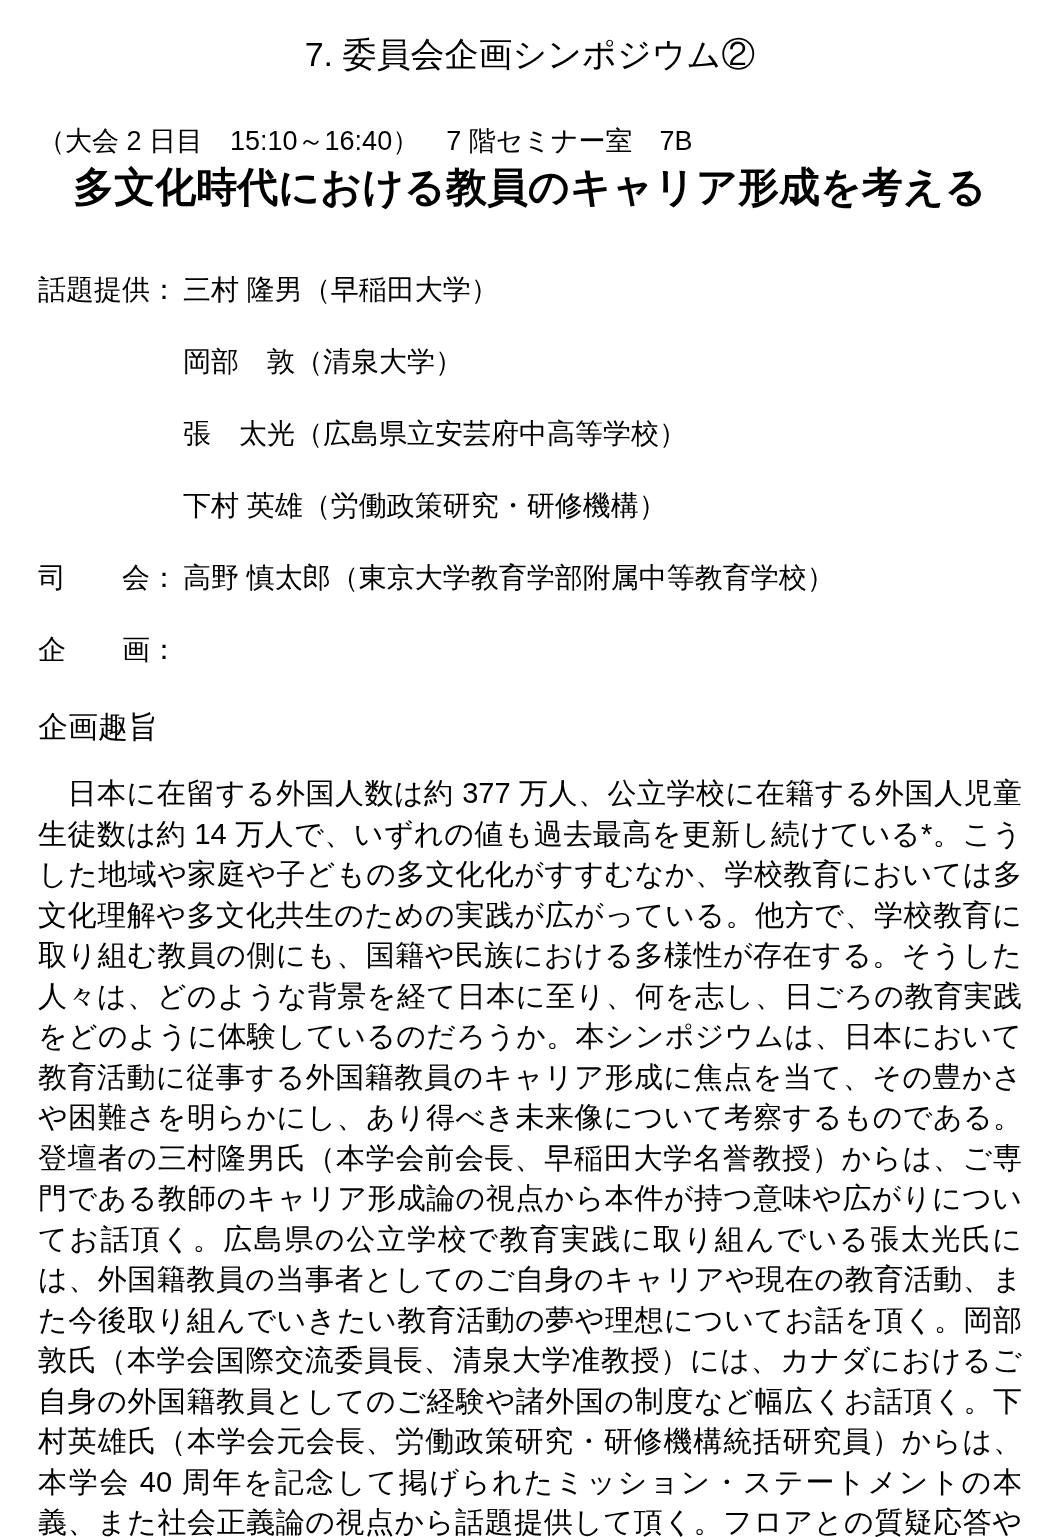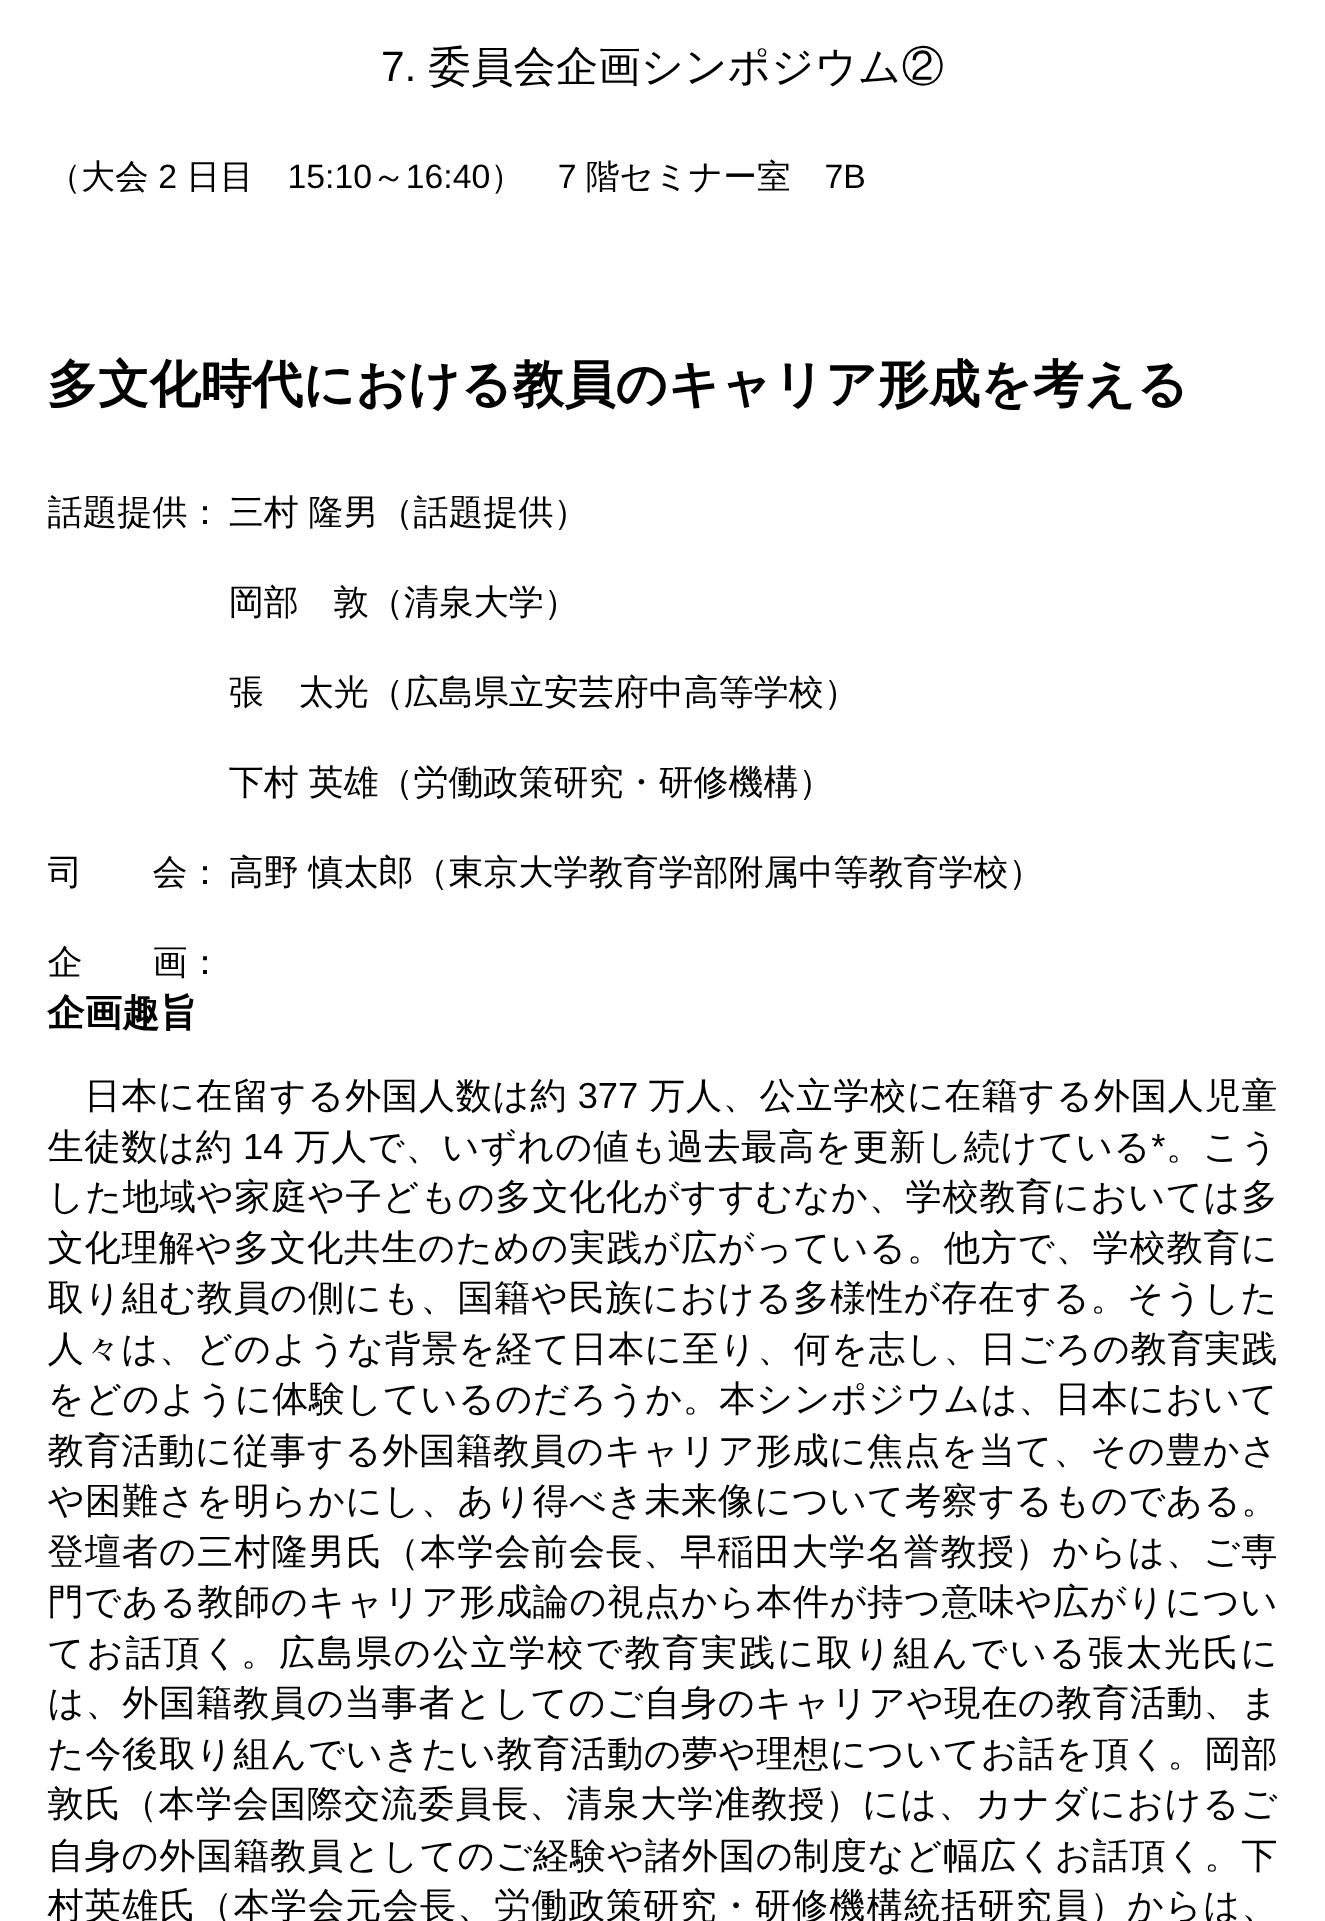--- a/index.html
+++ b/index.html
@@ -25,25 +25,24 @@
     white-space: pre;
   }
   .session-info {
     margin-top: 46px;
     font-size: 27px;
     line-height: 41px;
     font-weight: 500;
     white-space: pre;
   }
   .main-title {
-    margin-top: 120px;
     font-size: 41px;
     line-height: 51px;
     font-weight: 700;
-    text-align: left;
+    text-align: center;
     white-space: pre;
     letter-spacing: 0px;
   }
   .participants {
     margin-top: 54px;
     font-size: 28px;
   }
   .p-row {
     display: flex;
     line-height: 46px;
@@ -51,23 +50,24 @@
     margin-top: 26px;
   }
   .p-label {
     flex: 0 0 145px;
     white-space: pre;
   }
   .p-name {
     white-space: pre;
   }
   .purpose-heading {
+    margin-top: 36px;
     font-size: 30px;
     line-height: 36px;
-    font-weight: 700;
+    font-weight: 400;
   }
   .body-text {
     margin-top: 28px;
     width: 984px;
     font-size: 29px;
     line-height: 40.5px;
     text-align: justify;
     text-justify: inter-character;
     line-break: strict;
     overflow-wrap: break-word;
@@ -80,21 +80,21 @@
 
   <div class="section-title">7. 委員会企画シンポジウム②</div>
 
   <div class="session-info">（大会 2 日目　15:10～16:40）　7 階セミナー室　7B</div>
 
   <div class="main-title">多文化時代における教員のキャリア形成を考える</div>
 
   <div class="participants">
     <div class="p-row">
       <span class="p-label">話題提供：</span>
-      <span class="p-name">三村 隆男（話題提供）</span>
+      <span class="p-name">三村 隆男（早稲田大学）</span>
     </div>
     <div class="p-row">
       <span class="p-label"></span>
       <span class="p-name">岡部　敦（清泉大学）</span>
     </div>
     <div class="p-row">
       <span class="p-label"></span>
       <span class="p-name">張　太光（広島県立安芸府中高等学校）</span>
     </div>
     <div class="p-row">

